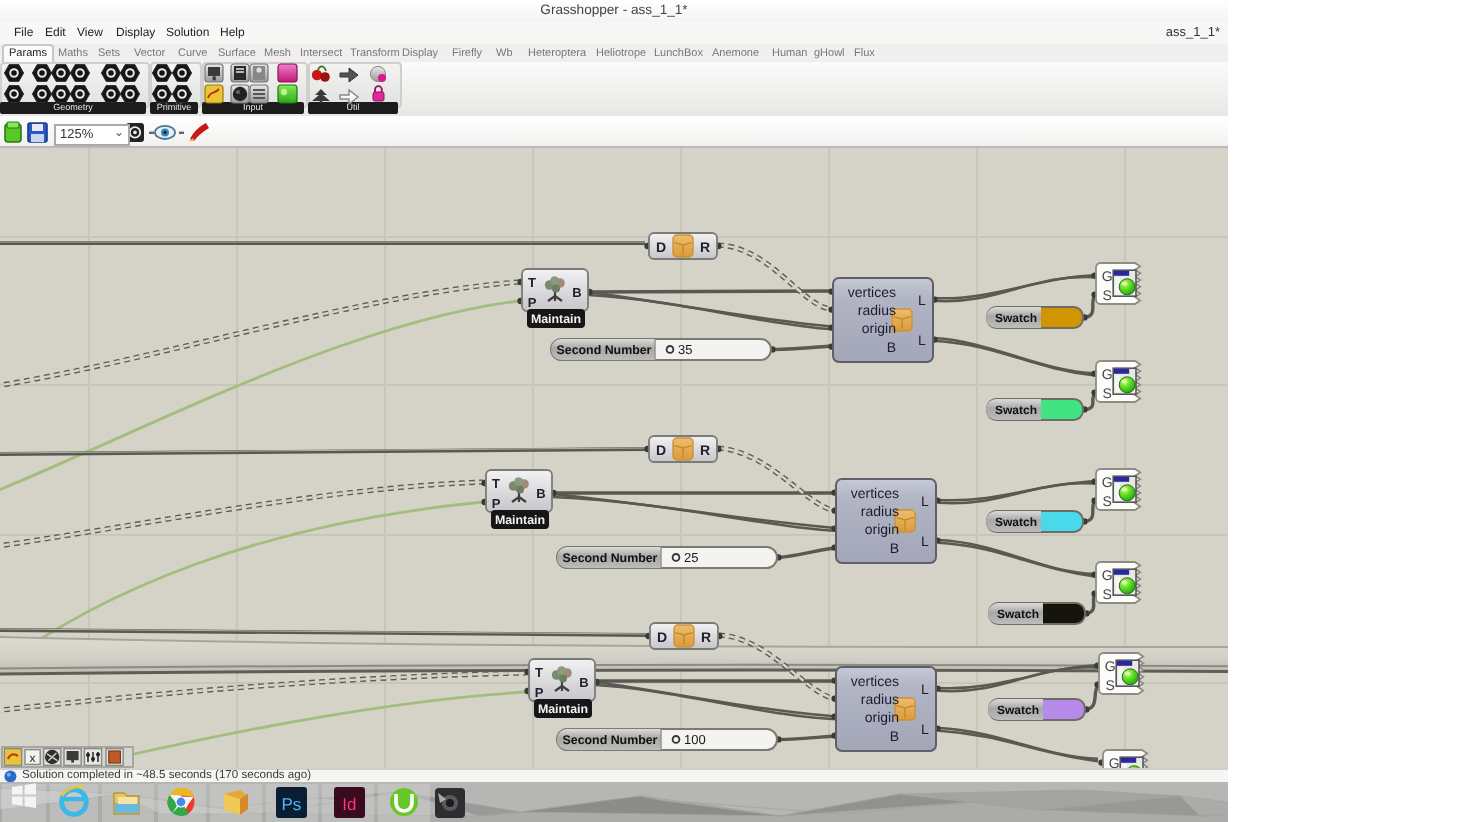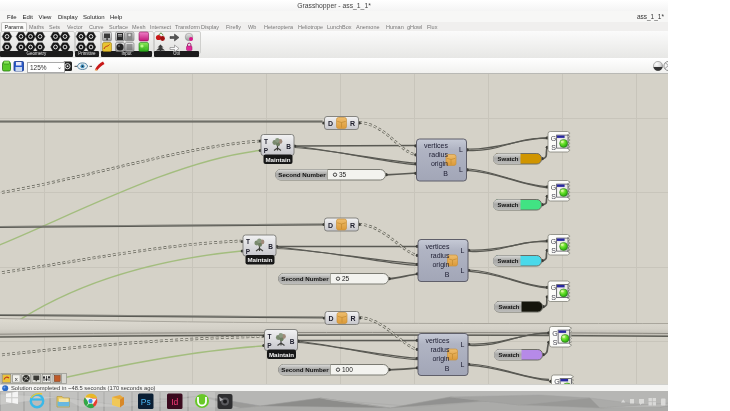--- a/index.html
+++ b/index.html
@@ -1,16 +1,16 @@
 <!DOCTYPE html>
 <html><head>
 <meta charset="utf-8">
 <style>
 html,body{margin:0;padding:0;}
-#app{position:relative;width:668px;height:411px;overflow:hidden;font-family:"Liberation Sans",sans-serif;background:#fff;}
+#app{position:relative;width:614px;height:411px;overflow:hidden;font-family:"Liberation Sans",sans-serif;background:#fff;}
 .abs{position:absolute;}
 
 #titlebar{left:0;top:0;width:730px;height:11px;background:linear-gradient(#ffffff,#f4f4f4);}
 #title{width:100%;text-align:center;font-size:6.8px;color:#444;top:2px;}
 #closebtn{left:706px;top:0;width:24px;height:10px;background:#cb4a42;color:#fff;font-size:7px;text-align:center;line-height:10px;}
 #minbtn{left:683px;top:6px;width:8px;height:1.5px;background:#555;}
 #restbtn{left:697px;top:2px;width:6px;height:5px;border:1px solid #555;background:#fafafa;}
 #menubar{left:0;top:11px;width:730px;height:11px;background:#f7f7f6;font-size:6px;color:#222;}
 .mi{position:absolute;top:2.5px;}
 #doctab{right:4px;top:12.5px;font-size:6.5px;color:#333;}

